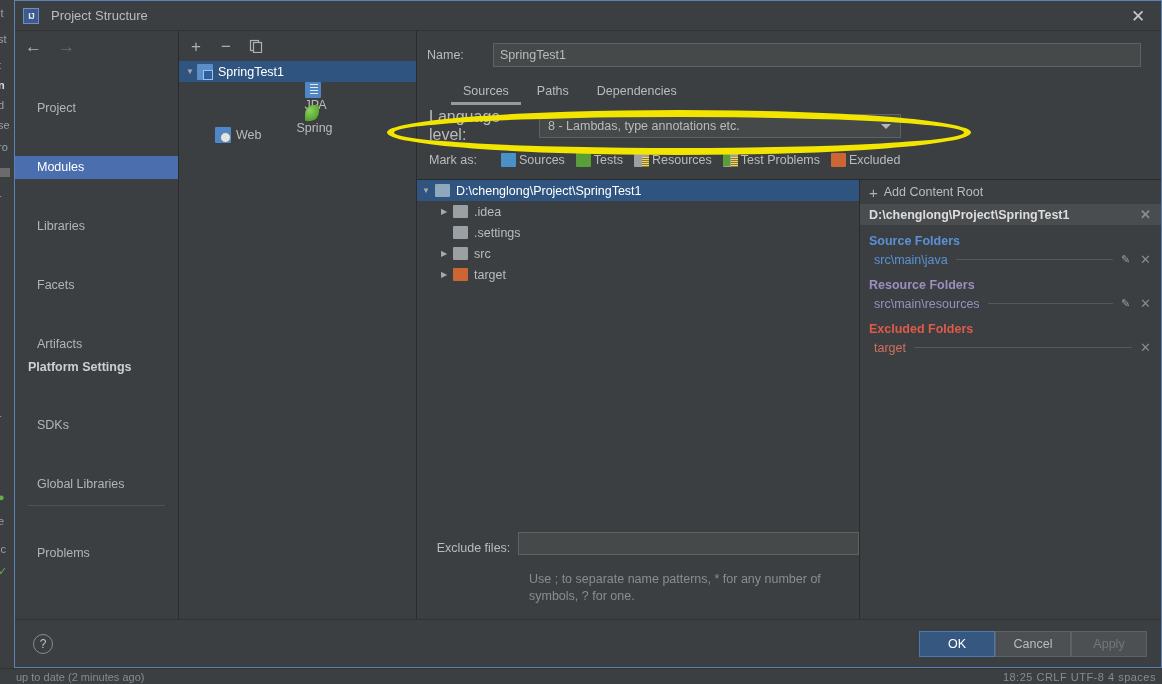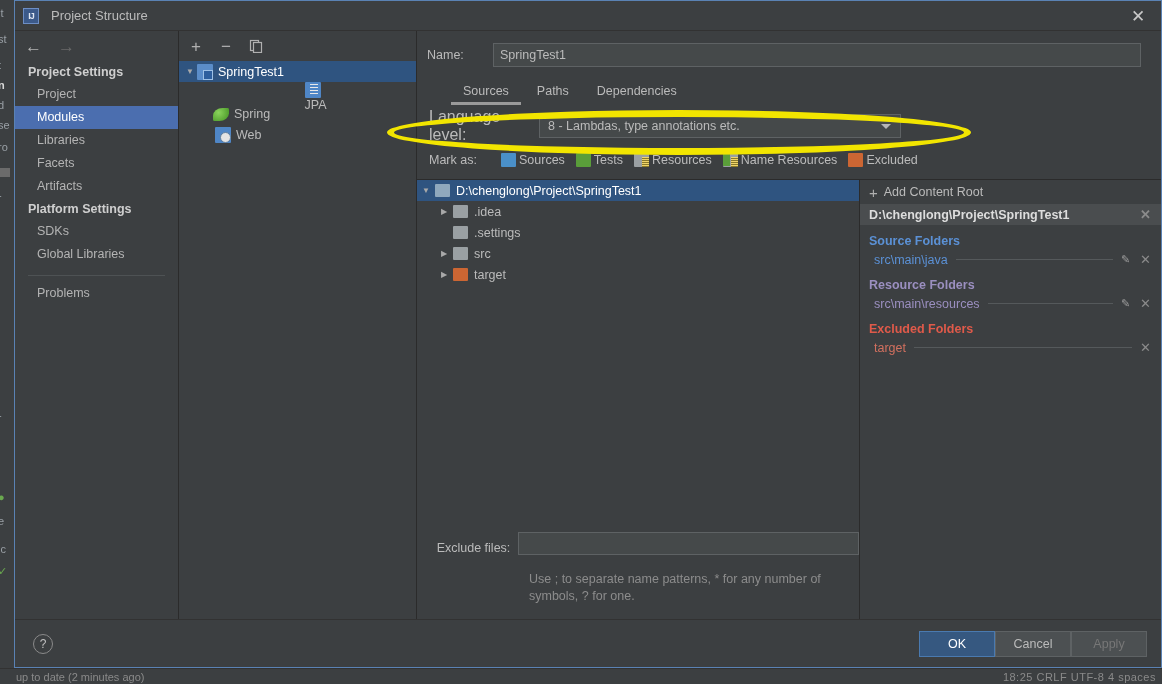--- a/index.html
+++ b/index.html
@@ -85,21 +85,21 @@
   .nav-arrow { font-size: 17px; line-height: 17px; cursor: pointer; }
   .nav-back { color: #b4b4b4; }
   .nav-fwd { color: #6a6a6a; }
 
   .side-group {
     font-weight: bold; color: #cfcfcf; font-size: 12.5px;
     padding: 4px 0 4px 13px;
   }
   .side-item {
     padding: 4px 0 4px 22px; color: #b4b4b4; font-size: 12.5px;
-    cursor: pointer; line-height: 15px;
+    cursor: pointer; line-height: 15px; margin-top: 36px;
   }
   .side-item.selected { background: #4b6eaf; color: #ffffff; }
   .side-sep {
     margin: 9px 13px 6px 13px; height: 1px; background: #4e5254;
   }
 
   
   #modules-col {
     width: 238px; min-width: 238px;
     background: #3c3f41;
@@ -327,21 +327,20 @@
   </div>
 
   <div id="dialog-body">
 
     <div id="sidebar">
       <div id="nav-buttons">
         <span class="nav-arrow nav-back">←</span>
         <span class="nav-arrow nav-fwd">→</span>
       </div>
 
-      <div class="side-group">Project Settings</div>
       <div class="side-item">Project</div>
       <div class="side-item selected">Modules</div>
       <div class="side-item">Libraries</div>
       <div class="side-item">Facets</div>
       <div class="side-item">Artifacts</div>
 
       <div class="side-group">Platform Settings</div>
       <div class="side-item">SDKs</div>
       <div class="side-item">Global Libraries</div>
 
@@ -363,21 +362,21 @@
 
       <div class="tree-row selected">
         <span class="twisty">▼</span>
         <span class="tree-ico ico-module"></span>
         <span>SpringTest1</span>
       </div>
       <div class="tree-row" style="padding-left:36px;flex-direction:column;">
         <span class="tree-ico ico-jpa"></span>
         <span>JPA</span>
       </div>
-      <div class="tree-row" style="padding-left:34px;">
+      <div class="tree-row" style="padding-left:34px;flex-direction:column;">
         <span class="tree-ico ico-spring"></span>
         <span>Spring</span>
       </div>
       <div class="tree-row" style="padding-left:36px;">
         <span class="tree-ico ico-web"></span>
         <span>Web</span>
       </div>
     </div>
 
     <div id="main">
@@ -411,21 +410,21 @@
         <span class="mark-btn">
           <span class="mark-ico folder-green"></span>
           <span class="mark-label">Tests</span>
         </span>
         <span class="mark-btn">
           <span class="mark-ico folder-gray res"></span>
           <span class="mark-label">Resources</span>
         </span>
         <span class="mark-btn">
           <span class="mark-ico folder-gray2 testres"></span>
-          <span class="mark-label">Name Resources</span>
+          <span class="mark-label">Test Problems</span>
         </span>
         <span class="mark-btn">
           <span class="mark-ico folder-orange"></span>
           <span class="mark-label">Excluded</span>
         </span>
       </div>
 
       <div id="content-area">
 
         <div id="file-tree">

